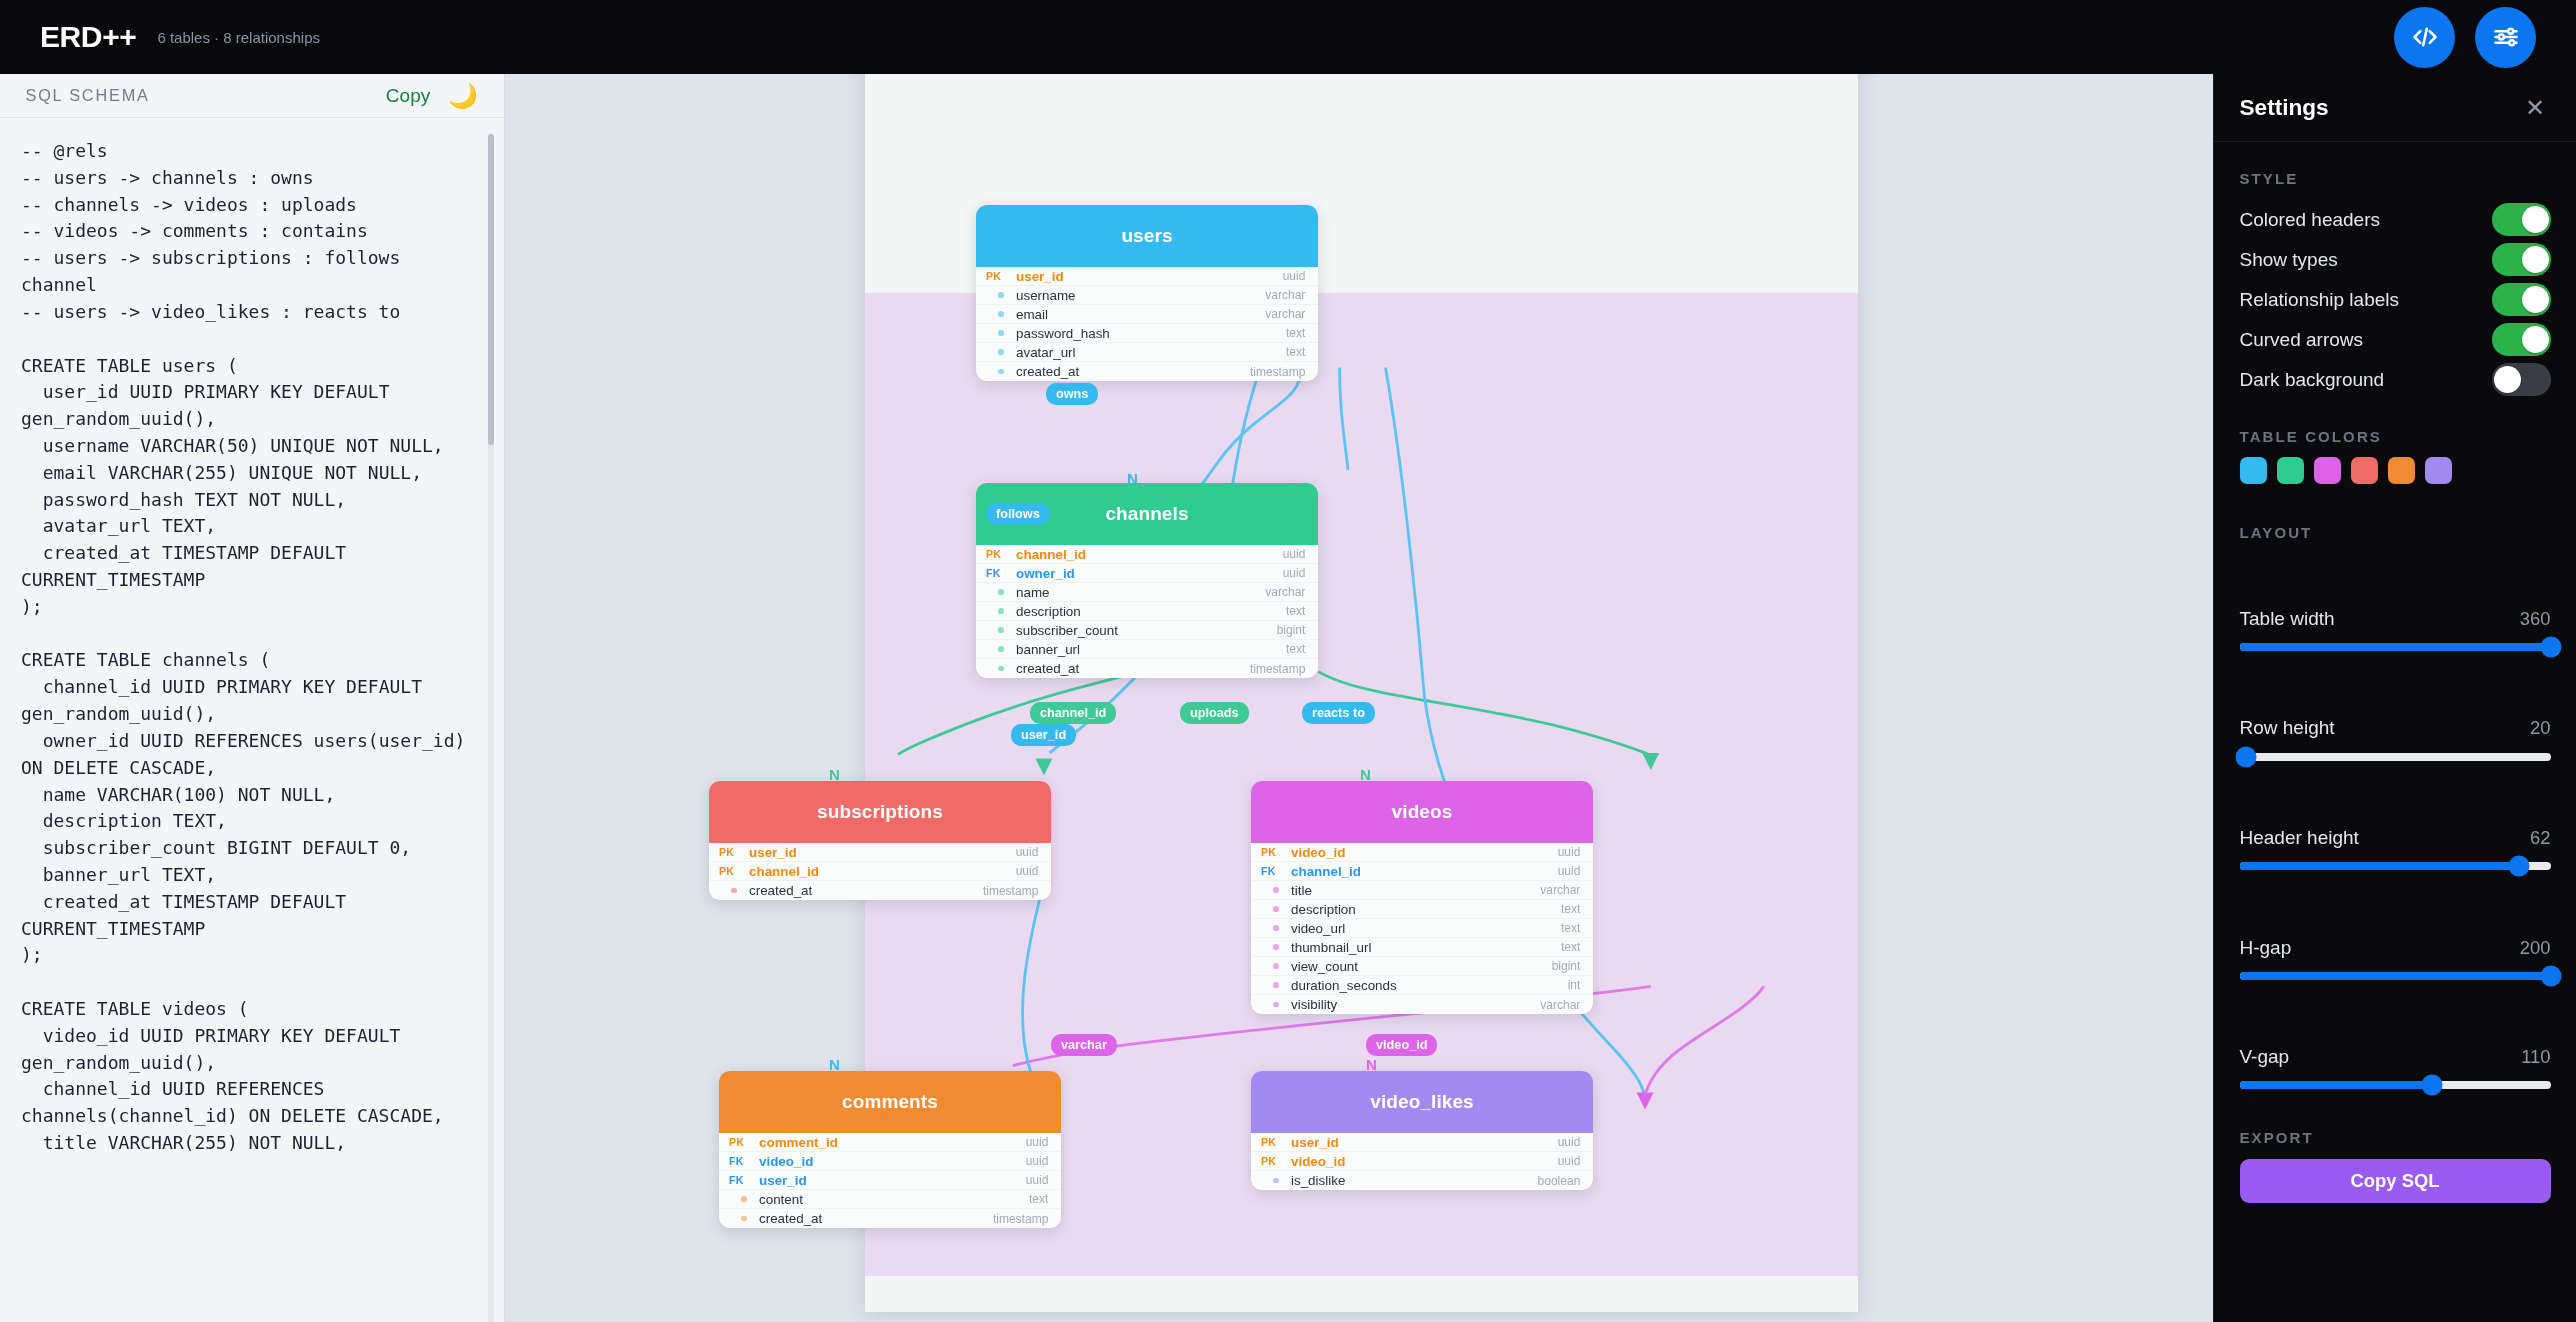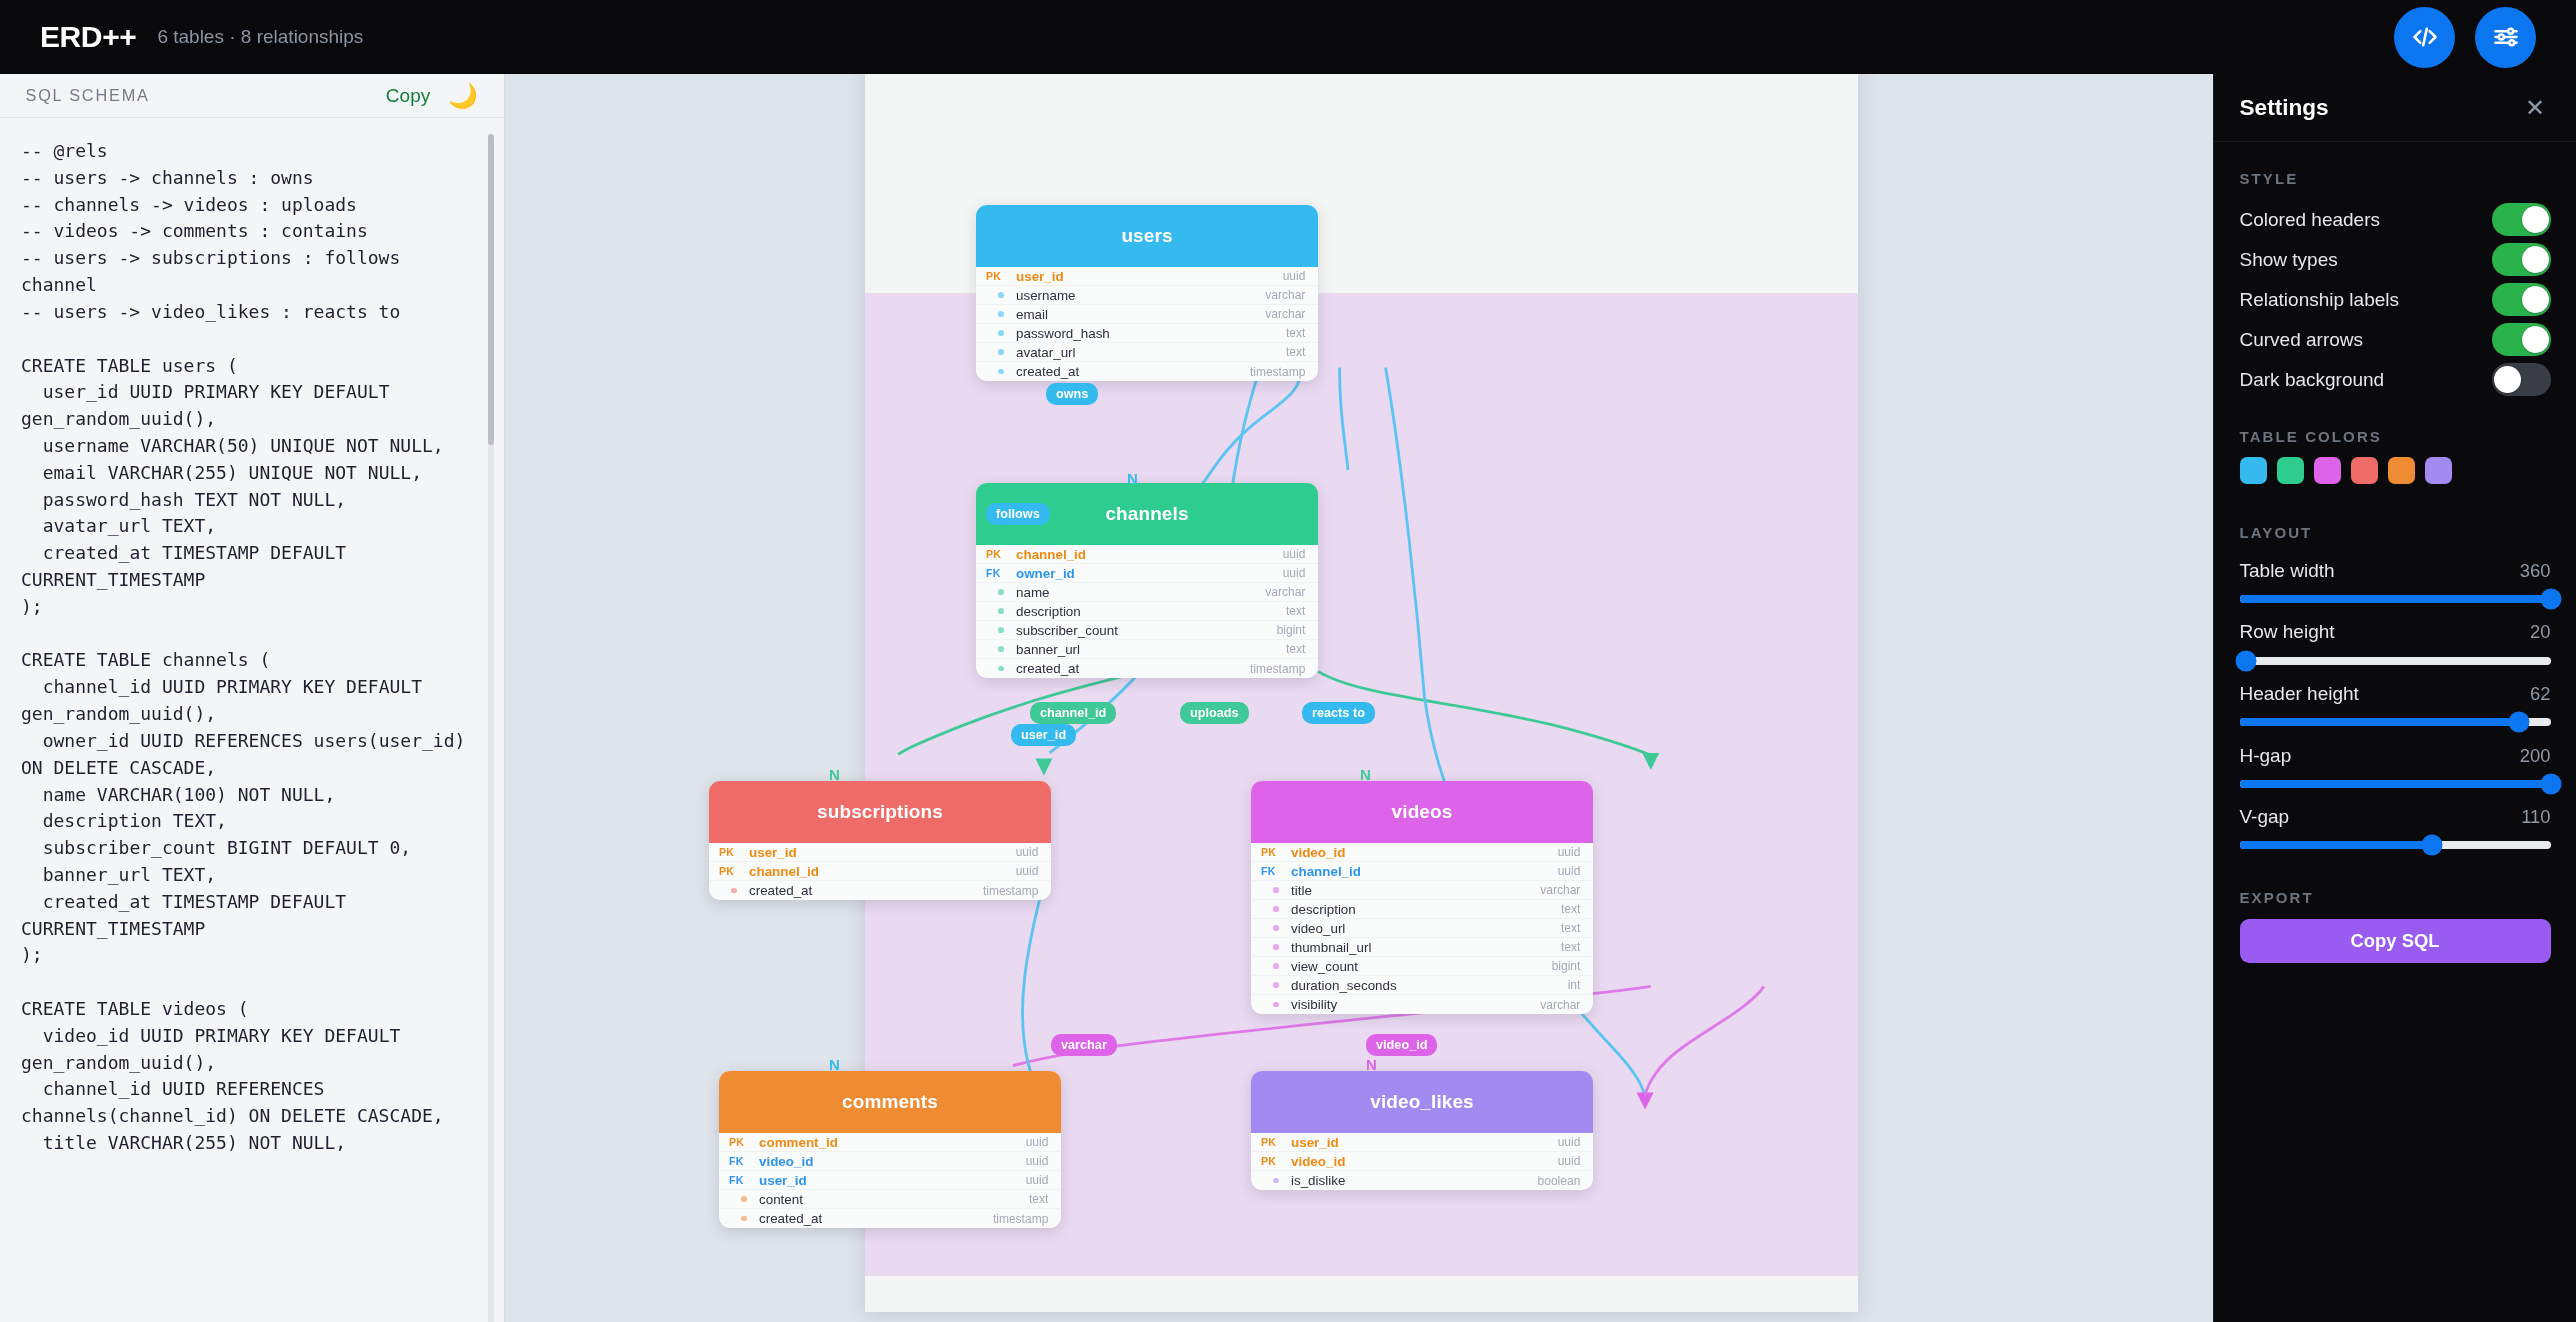--- a/index.html
+++ b/index.html
@@ -14,21 +14,21 @@
 
   
   .topbar {
     position: absolute; left: 0; top: 0; width: 2576px; height: 74px;
     background: #09090b;
     display: flex; align-items: center;
     padding: 0 40px;
     z-index: 40;
   }
   .brand { font-size: 30px; font-weight: bold; color: #ffffff; letter-spacing: -0.4px; }
-  .brand-sub { margin-left: 21px; font-size: 19px; color: #8b94a3; }
+  .brand-sub { margin-left: 21px; font-size: 15px; color: #8b94a3; }
   .topbar-right { margin-left: auto; display: flex; gap: 20px; align-items: center; }
   .round-btn {
     width: 61px; height: 61px; border-radius: 50%;
     background: #0b76ef;
     display: flex; align-items: center; justify-content: center;
     cursor: pointer; border: none;
   }
   .round-btn svg { display: block; }
 
   
@@ -182,21 +182,21 @@
     box-shadow: 0 0.7px 2.1px rgba(0,0,0,.35);
   }
   .toggle.off i { left: 2.8px; }
 
   .swatches { display: flex; gap: 10px; padding: 0 25.5px; margin-top: 1.4px; }
   .swatch { width: 27px; height: 27px; border-radius: 7px; cursor: pointer; border: none; }
 
   .slider-block { padding: 0 25.5px; margin-top: 18.4px; }
   .slider-head { display: flex; align-items: baseline; }
   .slider-name { font-size: 19px; color: #e4e7ec; }
-  .slider-val { margin-left: auto; font-size: 18.4px; color: #8f98a6; }
+  .slider-val { margin-left: auto; font-size: 18.4px; color: #8f98a6; margin-top: 48px; }
   .slider-track {
     margin-top: 13.4px; height: 7.8px; border-radius: 4.2px;
     background: #e8eaee; position: relative; cursor: pointer;
   }
   .slider-fill { position: absolute; left: 0; top: 0; height: 7.8px; border-radius: 4.2px; background: #0b76ef; }
   .slider-knob {
     position: absolute; top: 50%; width: 21px; height: 21px; border-radius: 50%;
     background: #0b76ef; transform: translate(-50%, -50%);
   }
 

